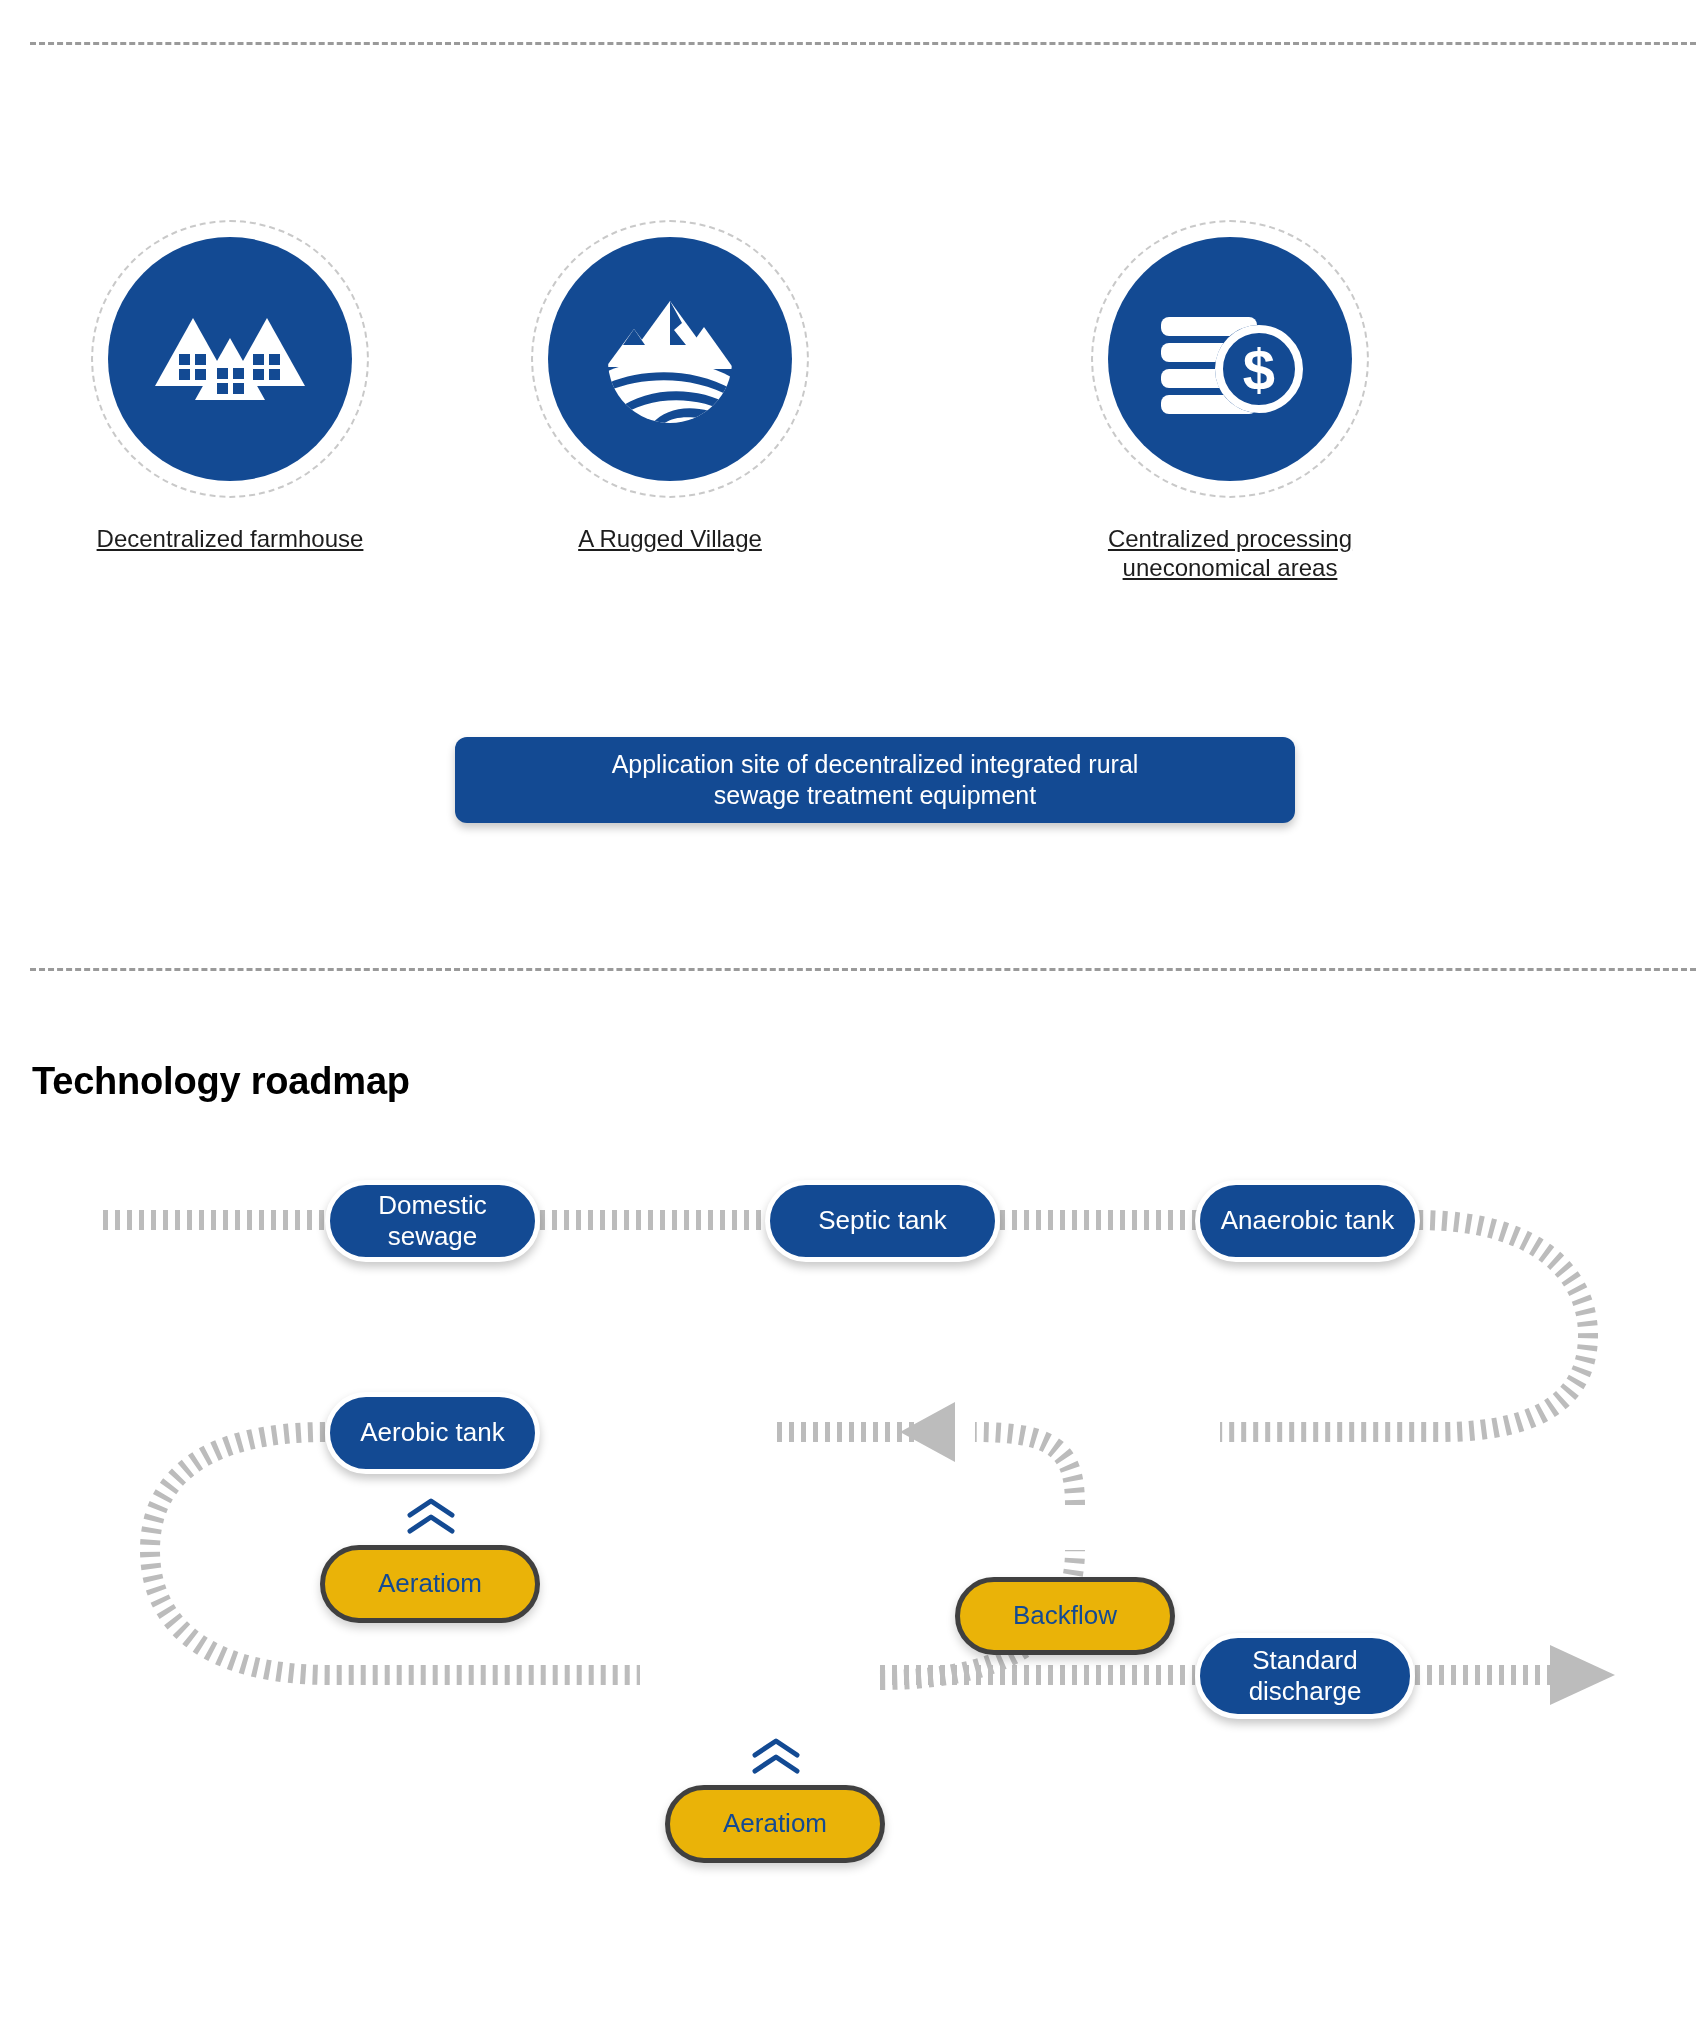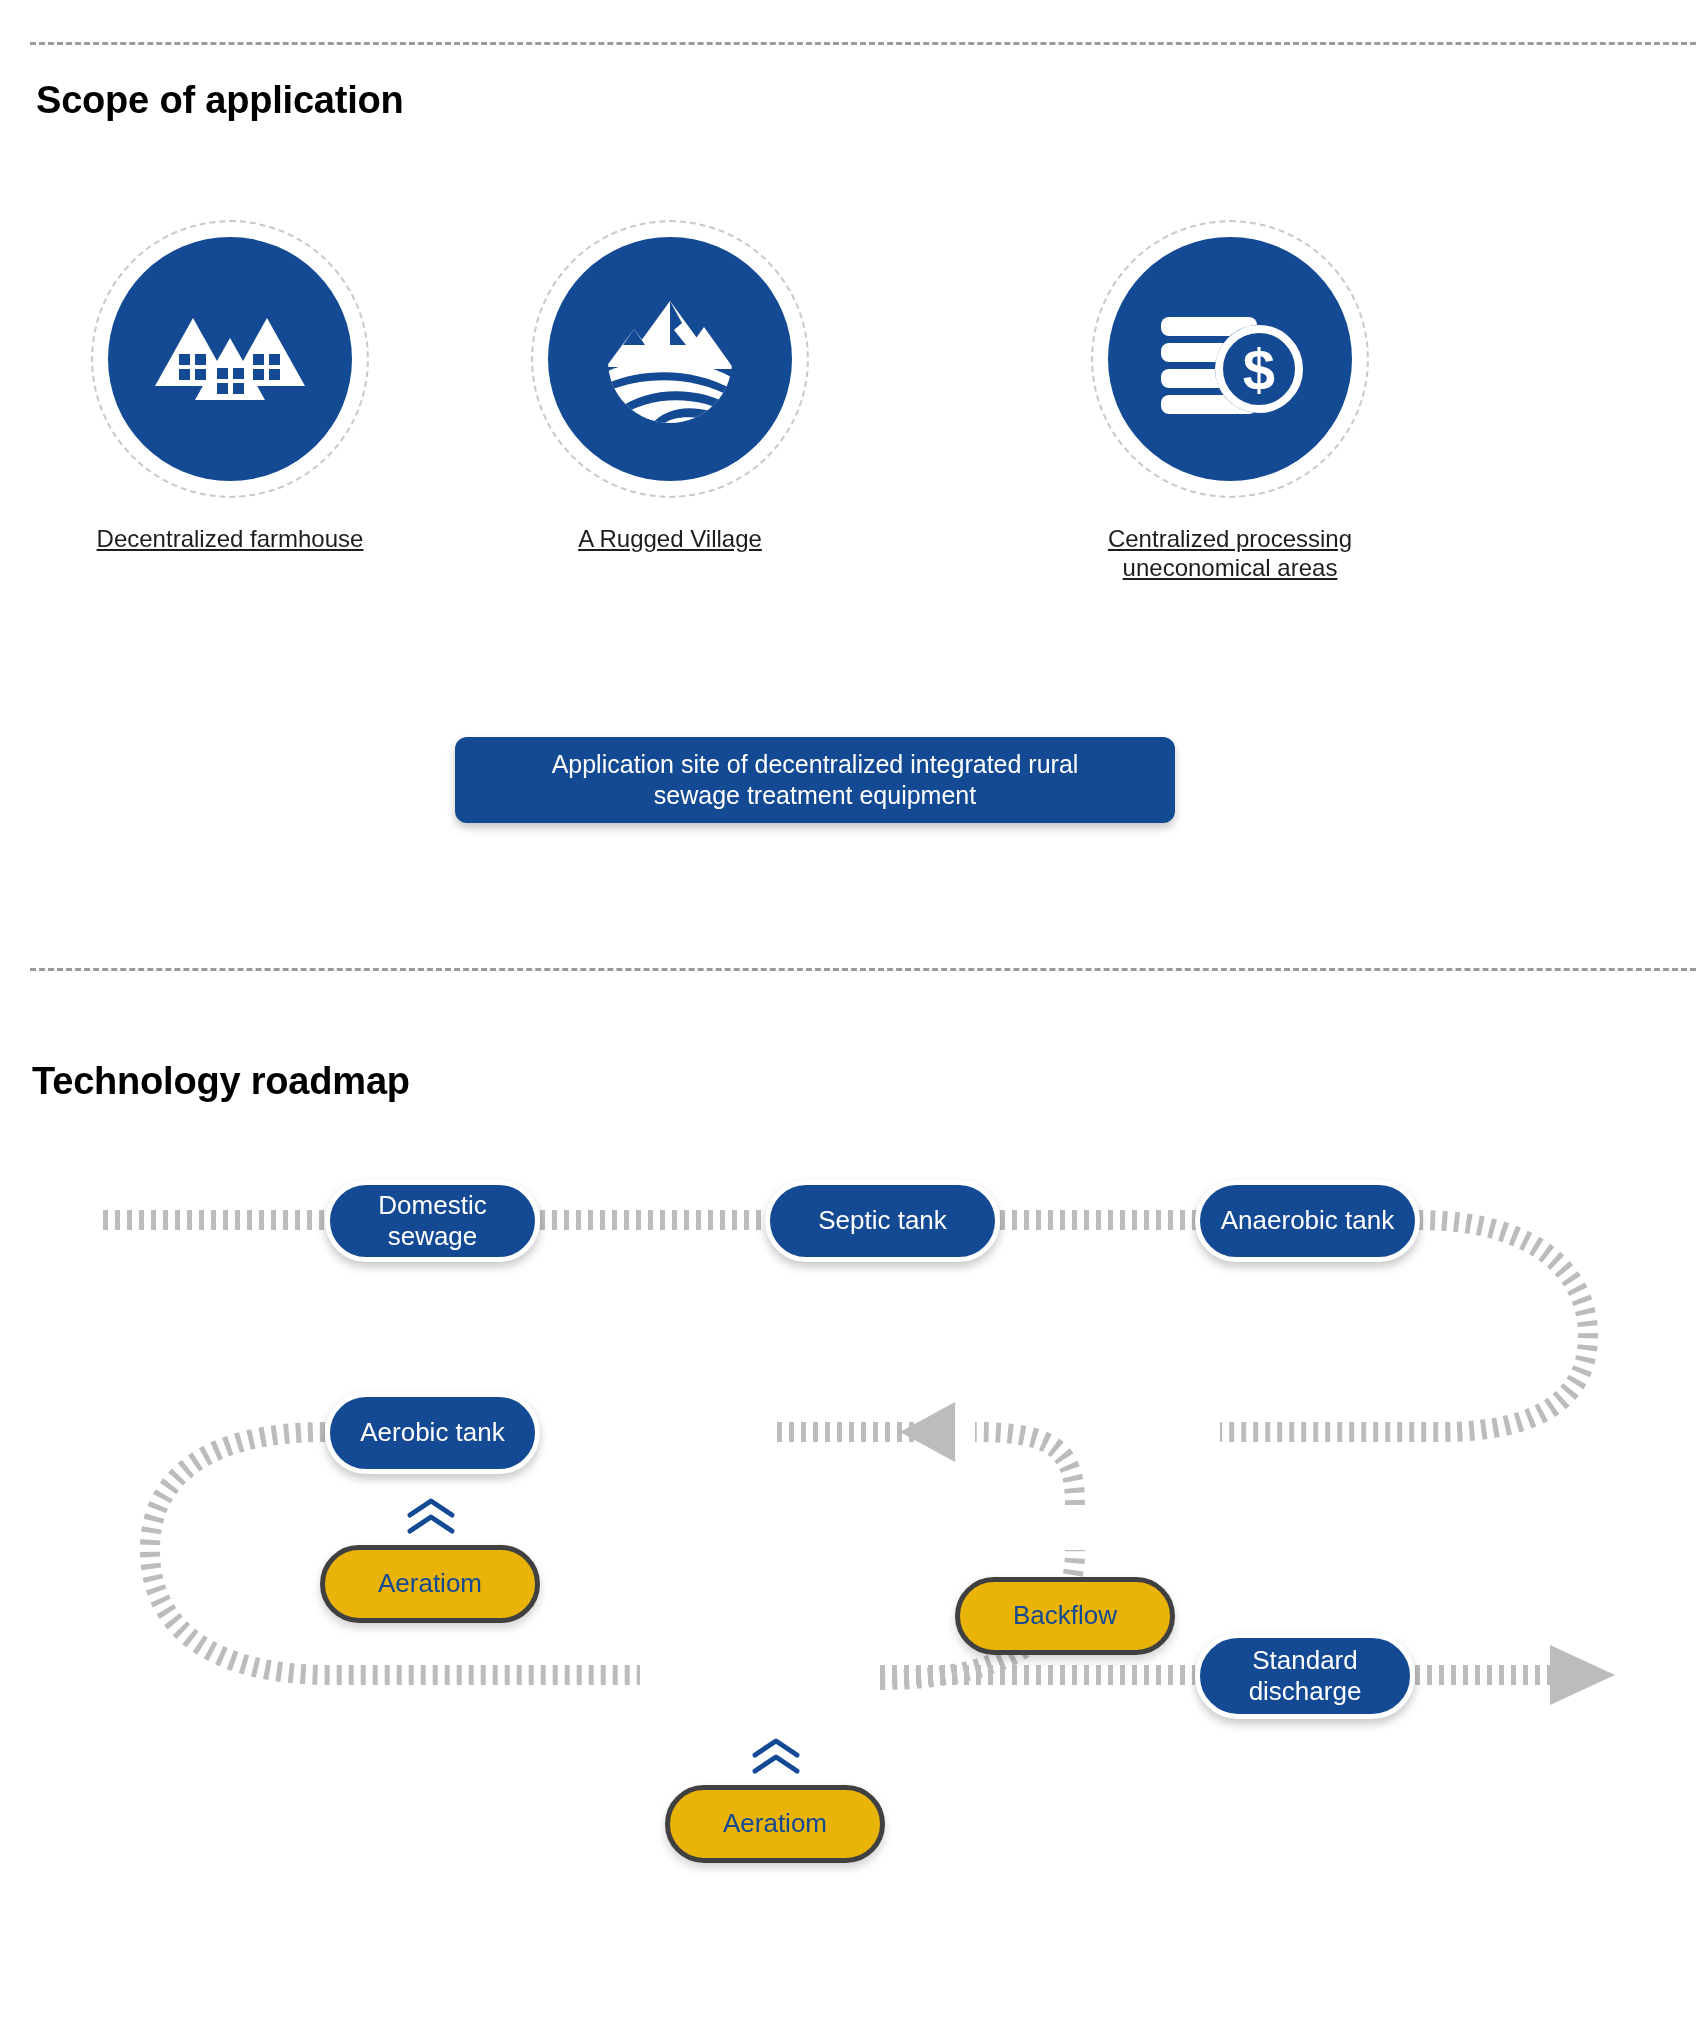--- a/index.html
+++ b/index.html
@@ -81,21 +81,21 @@
     color: #1d1d1d;
     white-space: pre-line;
     text-decoration: underline;
   }
 
   
   .banner {
     position: absolute;
     left: 455px;
     top: 737px;
-    width: 720px;
+    width: 840px;
     height: 86px;
     background: #134a93;
     border-radius: 12px;
     box-shadow: 0 5px 9px rgba(0,0,0,.22);
     display: flex;
     align-items: center;
     justify-content: center;
     color: #ffffff;
     font-size: 25px;
     line-height: 1.25;
@@ -151,21 +151,20 @@
   }
 </style>
 </head>
 <body>
 
 <div class="page">
 
   <div class="divider top"></div>
   <div class="divider middle"></div>
 
-  <div class="section-title" id="scope-title">Scope of application</div>
 
   <div class="scope-row">
 
     <div class="scope-item i0">
       <div class="dash-ring">
         <div class="disc">
           <span>
             <svg width="150" height="110" viewBox="0 0 150 110">
               <g fill="#ffffff">
                 <polygon points="38,14 76,82 0,82"></polygon>

